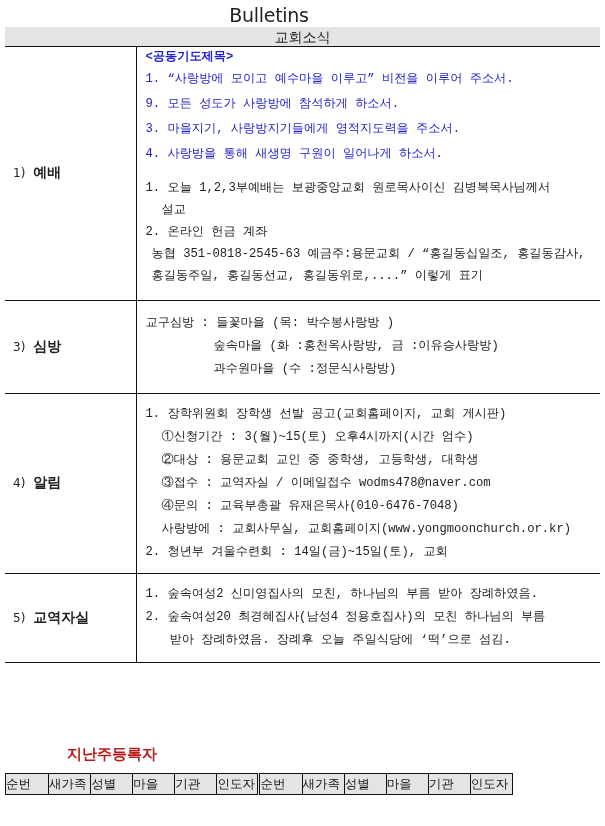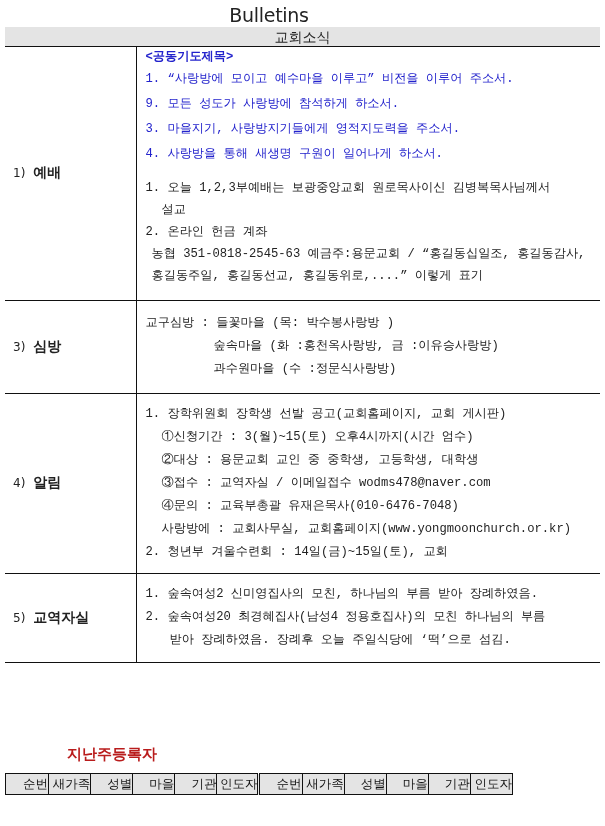--- a/index.html
+++ b/index.html
@@ -38,21 +38,21 @@
   .indent2 { padding-left: 16px; }
 
   .registrants-title {
     position: absolute; left: 27px; top: 745px; font-size: 15px; font-weight: bold; color: #b91c1c; margin-left: 40px;
   }
   .reg-table {
     position: absolute; left: 5px; top: 773px; width: 508px;
     border-collapse: collapse; font-size: 12.5px; table-layout: fixed;
   }
   .reg-table td, .reg-table th {
-    border: 1px solid #111; height: 21px; text-align: right; font-weight: normal; color: #111;
+    border: 1px solid #111; height: 21px; text-align: left; font-weight: normal; color: #111;
   }
   .reg-table th { background: #e4e4e4; }
   .reg-table .dbl { border-left: 3px double #111; }
 </style>
 </head>
 <body>
 
 <div class="title">Bulletins</div>
 <div class="section-bar">교회소식</div>
 

